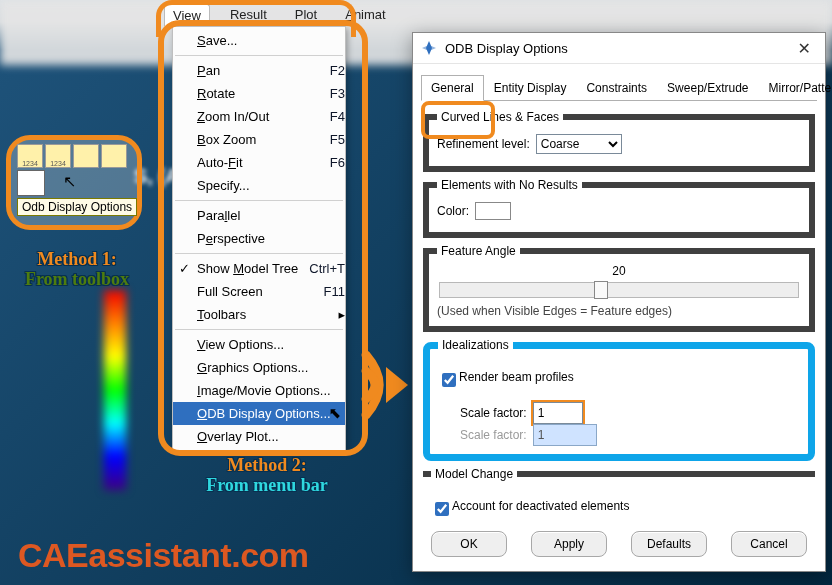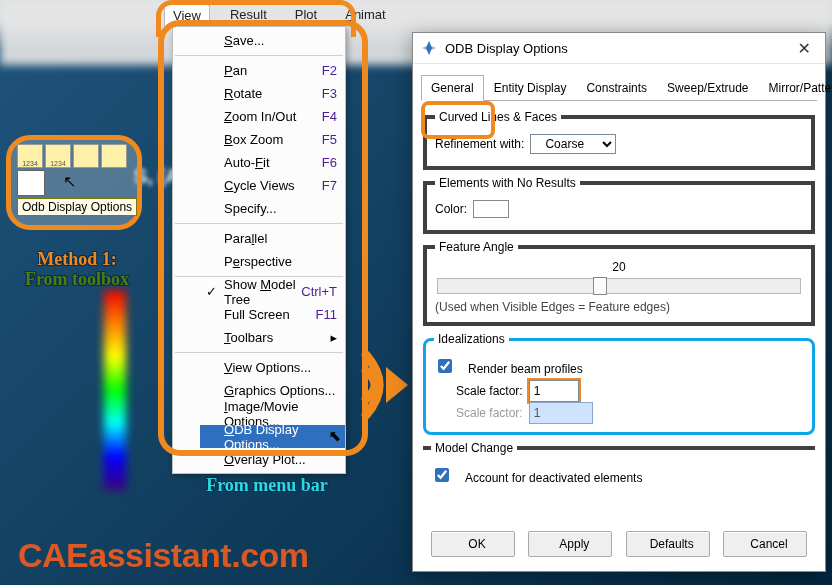--- a/index.html
+++ b/index.html
@@ -126,23 +126,23 @@
     font-size: 13px;
     color:#000;
   }
   .dropdown-outline {
     position:absolute; left:158px; top:20px; width:198px; height:424px;
     border:6px solid #f08a1f; border-radius: 22px;
     z-index:7; pointer-events:none;
   }
   .di {
     display:flex; align-items:center;
-    padding: 2px 8px 2px 24px; height:19px; position:relative;margin-left:27px;
-  }
-  .di .sc { margin-left:auto; color:#4c1d95; }
+    padding: 2px 0 2px 24px; height:19px; position:relative;
+  }
+  .di .sc { margin-left:auto; color:#0f172a; }
   .di.sep { height:0; padding:0; margin:3px 2px; border-top:1px solid #d0d0d0; }
   .di.highlight {
     background: #2f6fbf; color:#fff;
   }
   .di .chk { position:absolute; left:6px; }
   .di .arr { margin-left:auto; }
   .di-cursor {
     position:absolute; right:4px; top:2px; font-size:15px; color:#000;
   }
 
@@ -186,68 +186,67 @@
     position:absolute; left:8px; top:68px; width:66px; height:30px;
     border:4px solid #f08a1f; border-radius:8px;
     z-index:30; pointer-events:none;
   }
   .tabstrip-line { border-bottom:1px solid #b0b0b0; margin:0 8px; }
 
   .panel {
     flex:1; padding: 6px 10px 4px 10px; overflow:hidden;
   }
   fieldset {
-    border:4px solid #404040; margin: 3px 0 6px 0; padding: 6px 8px 8px 8px;
+    border:6px solid #404040; margin: 3px 0 6px 0; padding: 6px 8px 8px 8px;
     position:relative;
   }
   legend { padding: 0 4px; font-size:12px; }
   .row { display:flex; align-items:center; gap:6px; margin:4px 0; }
   .row label { white-space:nowrap; }
   select.sel, input.txt {
     border:1px solid #7a8a99; background:#fff; height:20px; font-size:12px;
     font-family:inherit;
   }
-  select.sel { width:86px; padding:0 10px; }
+  select.sel { width:86px; padding:0 0; }
   .swatch { width:34px; height:16px; border:1px solid #888; background:#fff; display:inline-block; }
   .slider-wrap { position:relative; height:34px; }
   .slider-val { position:absolute; left:50%; transform:translateX(-50%); top:0; font-size:12px;}
   .slider-track {
     position:absolute; left:2px; right:2px; top:18px; height:14px;
     border:1px solid #b8b8b8; background:#eee;
   }
   .slider-thumb {
     position:absolute; top:17px; left:43%; width:12px; height:16px;
     background:#fafafa; border:1px solid #888;
   }
   .hint { color:#444; font-size:12px; margin-top:6px; }
 
   fieldset.ideal {
-    border:3px solid #0ea5e9; border-radius:8px;
-  }
-  .chk-row { display:flex; align-items:flex-end; gap:13px; margin:4px 0; }
+    border:7px solid #0ea5e9; border-radius:8px;
+  }
+  .chk-row { display:flex; align-items:flex-start; gap:0; margin:12px 0; }
   input[type=checkbox] { width:14px; height:14px; accent-color:#2f6fbf; }
   .sub { margin-left:22px; display:flex; align-items:center; gap:6px; }
   .sub.disabled span { color:#9a9a9a; }
   input.txt { width:42px; padding:0 4px; }
   input.txt.sel-blue { background:#cfe3ff; border:1px solid #8aa7c7; width:54px; }
   input.txt.sel-or {
     width:40px; text-align:left;
     box-shadow: 0 0 0 2px #f08a1f;
   }
 
   .buttons {
     display:flex; justify-content:space-between; gap:12px;
     padding: 10px 18px 14px 18px;
   }
   .btn {
-    background:#efefef; border:1px solid #a8a8a8; border-radius:2px;
+    background:#efefef; border:1px solid #a8a8a8; border-radius:8px;
     height:24px; min-width:74px; font-size:12px;
     display:flex; align-items:center; justify-content:center;
     box-shadow: inset 0 1px 0 #fff;
-    padding-left: 8px;
   }
 
 </style>
 </head>
 <body>
 
 <div class="bg-blur"></div>
 <div class="bg-top"></div>
 <div class="legend-box"></div>
 <div class="legend-text">S,
@@ -299,24 +298,20 @@
       <span><span class="underline">Z</span>oom In/Out</span>
       <span class="sc">F4</span>
     </div>
     <div class="di">
       <span><span class="underline">B</span>ox Zoom</span>
       <span class="sc">F5</span>
     </div>
     <div class="di">
       <span>Auto-<span class="underline">F</span>it</span>
       <span class="sc">F6</span>
-    </div>
-    <div class="di">
-      <span><span class="underline">C</span>ycle Views</span>
-      <span class="sc">F7</span>
     </div>
     <div class="di">
       <span>Specify...</span>
     </div>
     <div class="di sep"></div>
     <div class="di">
       <span>Para<span class="underline">l</span>lel</span>
     </div>
     <div class="di">
       <span>P<span class="underline">e</span>rspective</span>
@@ -385,21 +380,21 @@
       <span class="tab">Sweep/Extrude</span>
       <span class="tab">Mirror/Pattern</span>
     </div>
   <div class="tabstrip-line"></div>
 
   <div class="panel">
 
     <fieldset>
       <legend>Curved Lines &amp; Faces</legend>
       <div class="row">
-        <label>Refinement with:</label>
+        <label>Refinement level:</label>
         <select class="sel">
           <option>Coarse</option>
         </select>
       </div>
     </fieldset>
 
     <fieldset>
       <legend>Elements with No Results</legend>
       <div class="row">
         <label>Color:</label>

